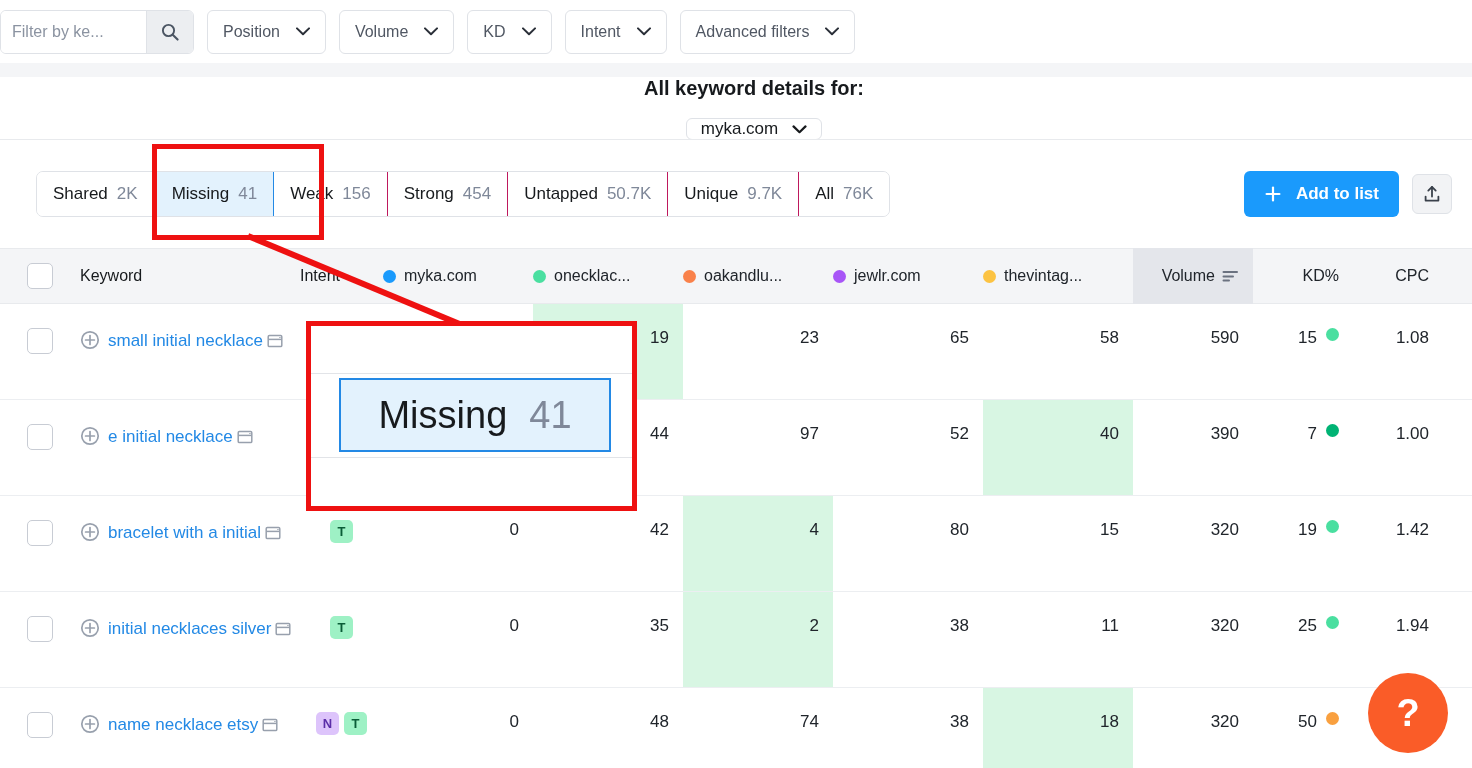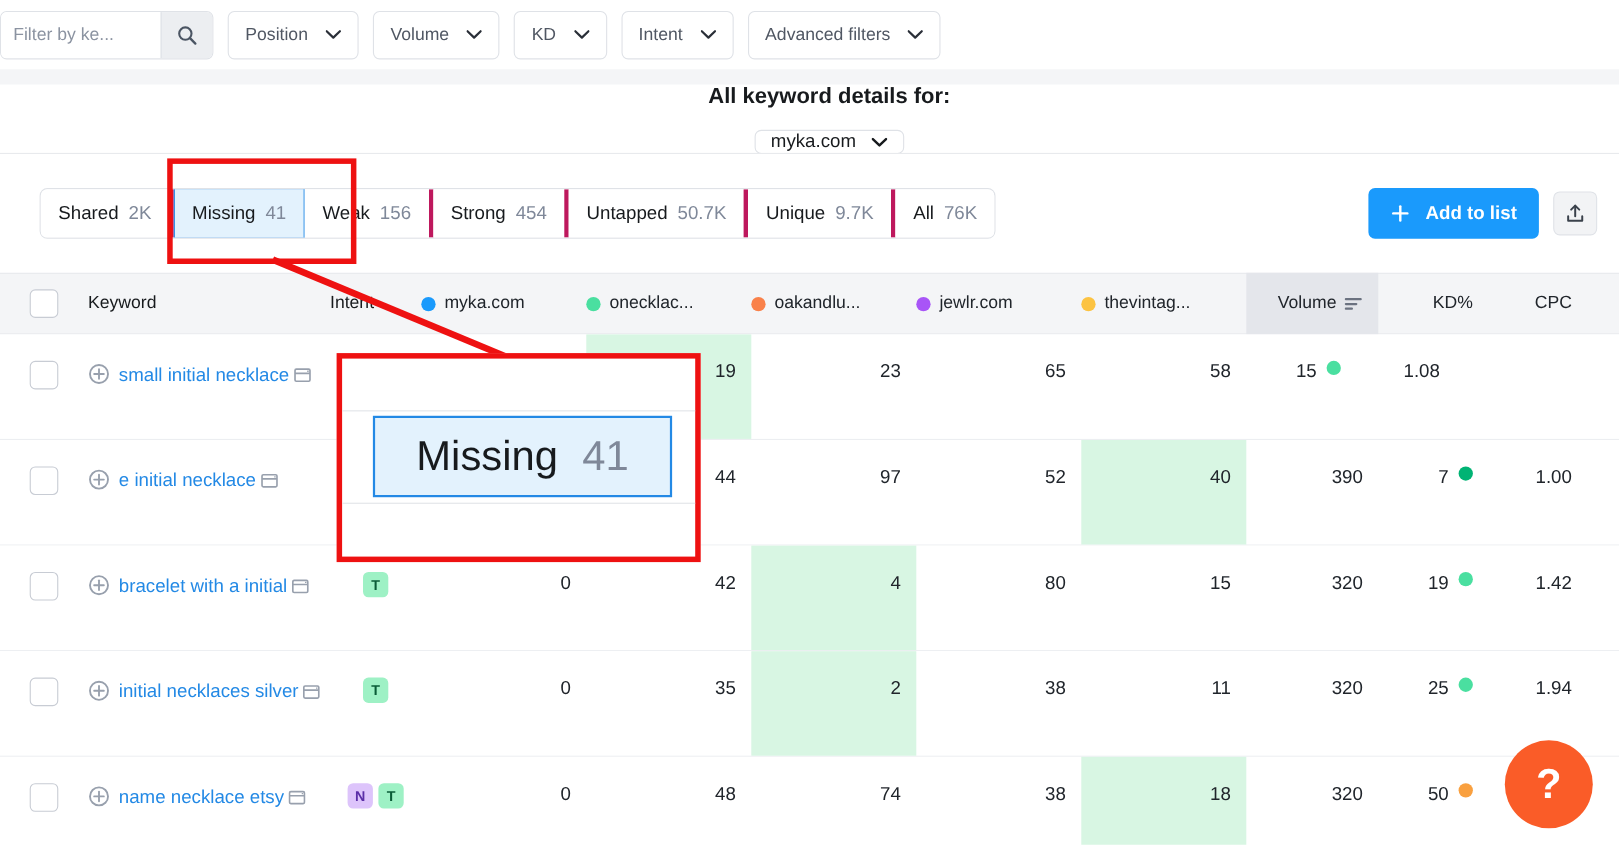--- a/index.html
+++ b/index.html
@@ -59,21 +59,21 @@
   .tabrow {
     position:absolute; left:0; top:140px; width:1472px; height:108px;
     background:#fff; display:flex; align-items:center; padding-left:36px;
   }
   .tabgroup {
     display:flex; height:46px; border:1px solid #dfe2e7; border-radius:7px;
     overflow:hidden; background:#fff;
   }
   .tab {
     display:flex; align-items:center; gap:9px; padding:0 16px; cursor:pointer;
-    border-right:4px solid #be185d; font-size:17px; color:#171a1d; white-space:nowrap;
+    border-right:1px solid #be185d; font-size:17px; color:#171a1d; white-space:nowrap;
     background:#fff;
   }
   .tab:last-child { border-right:none; }
   .tab .cnt { color:#7f8899; }
   .tab.active {
     background:#e3f2fd; border:1px solid #2389e5; margin:-1px 0; height:46px;
   }
   .spacer { flex:1; }
   .add-btn {
     height:46px; background:#1a9afc; border:none; border-radius:6px; color:#fff;
@@ -336,20 +336,21 @@
                 <line x1="12.3" y1="4.5" x2="13.6" y2="4.5" stroke="#98a0ad" stroke-width="1.2"></line>
               </svg></div>
         </div>
       </div>
       <div class="c-intent"></div>
       <div class="c-dom"></div>
       <div class="c-dom hl">19</div>
       <div class="c-dom">23</div>
       <div class="c-dom">65</div>
       <div class="c-dom">58</div>
+      <div class="c-vol">590</div>
       <div class="c-kd">
           <span>15</span>
           <span class="kddot" style="background:#4adfa0"></span>
         </div>
       <div class="c-cpc">1.08</div>
     </div>
 
     <div class="trow">
       <div class="c-check">
           <div class="chk"></div>

